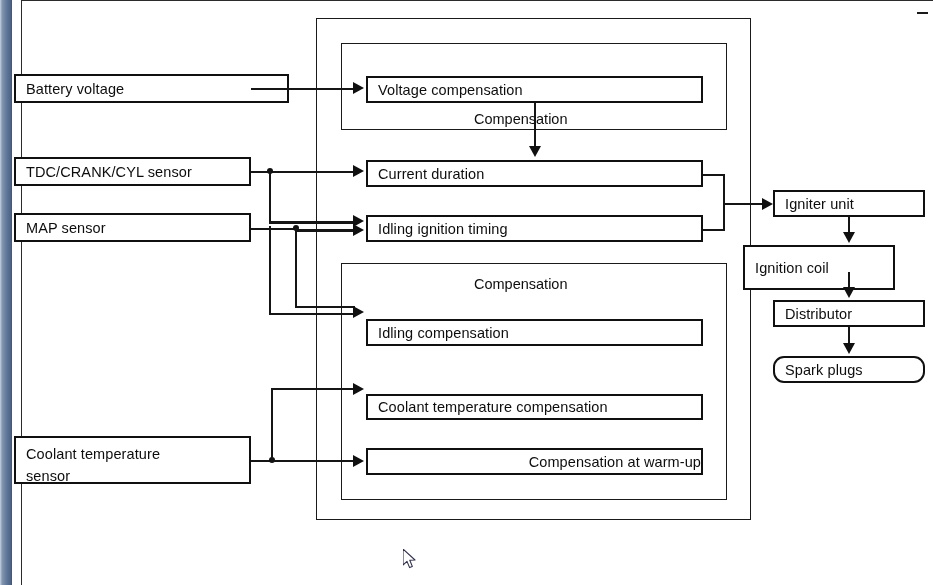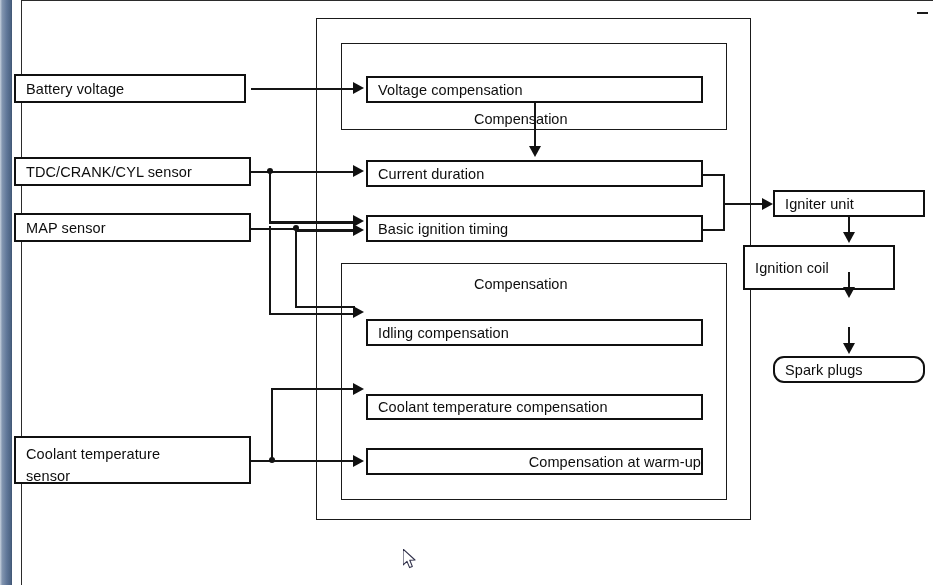--- a/index.html
+++ b/index.html
@@ -71,21 +71,21 @@
 </head>
 <body>
 
 <div id="stage">
 
   <div class="edge-stripe"></div>
   <div class="page-rule-left"></div>
   <div class="page-rule-top"></div>
   <div class="corner-tick" style="left:917px;top:12px;width:11px;height:2px;"></div>
 
-  <div class="box" style="left:14px;top:74px;width:232px;height:29px;">
+  <div class="box" style="left:14px;top:74px;width:275px;height:29px;">
     <span class="lbl">Battery voltage</span>
   </div>
 
   <div class="box" style="left:14px;top:157px;width:237px;height:29px;">
     <span class="lbl">TDC/CRANK/CYL sensor</span>
   </div>
 
   <div class="box" style="left:14px;top:213px;width:237px;height:29px;">
     <span class="lbl">MAP sensor</span>
   </div>
@@ -102,21 +102,21 @@
 
   <div class="box" style="left:366px;top:76px;width:337px;height:27px;">
     <span class="lbl">Voltage compensation</span>
   </div>
 
   <div class="box" style="left:366px;top:160px;width:337px;height:27px;">
     <span class="lbl">Current duration</span>
   </div>
 
   <div class="box" style="left:366px;top:215px;width:337px;height:27px;">
-    <span class="lbl">Basic ignition timing</span>
+    <span class="lbl">Idling ignition timing</span>
   </div>
 
   <div class="group" style="left:341px;top:263px;width:386px;height:237px;"></div>
   <div class="group-title" style="left:474px;top:275px;">Compensation</div>
 
   <div class="box" style="left:366px;top:299px;width:337px;height:27px;margin-top:20px;">
     <span class="lbl">Idling compensation</span>
   </div>
 
   <div class="box" style="left:366px;top:394px;width:337px;height:26px;">
@@ -128,20 +128,23 @@
   </div>
 
   <div class="box" style="left:773px;top:190px;width:152px;height:27px;text-align:center;">
     <span class="lbl">Igniter unit</span>
   </div>
 
   <div class="box" style="left:743px;top:245px;width:152px;height:45px;">
     <span class="lbl">Ignition coil</span>
   </div>
 
+  <div class="box" style="left:773px;top:300px;width:152px;height:27px;">
+    <span class="lbl">Distributor</span>
+  </div>
 
   <div class="box" style="left:773px;top:356px;width:152px;height:27px;border-radius:11px;">
     <span class="lbl">Spark plugs</span>
   </div>
 
   <div class="wire h" style="left:251px;top:88px;width:104px;"></div>
   <div class="arrow-r" style="left:353px;top:82px;"></div>
 
   <div class="wire v" style="left:534px;top:103px;height:46px;"></div>
   <div class="arrow-d" style="left:529px;top:146px;"></div>

